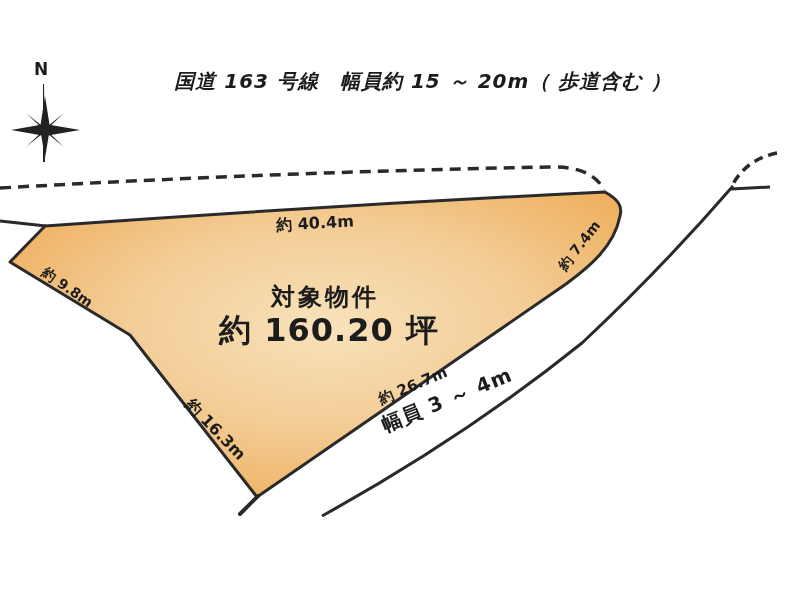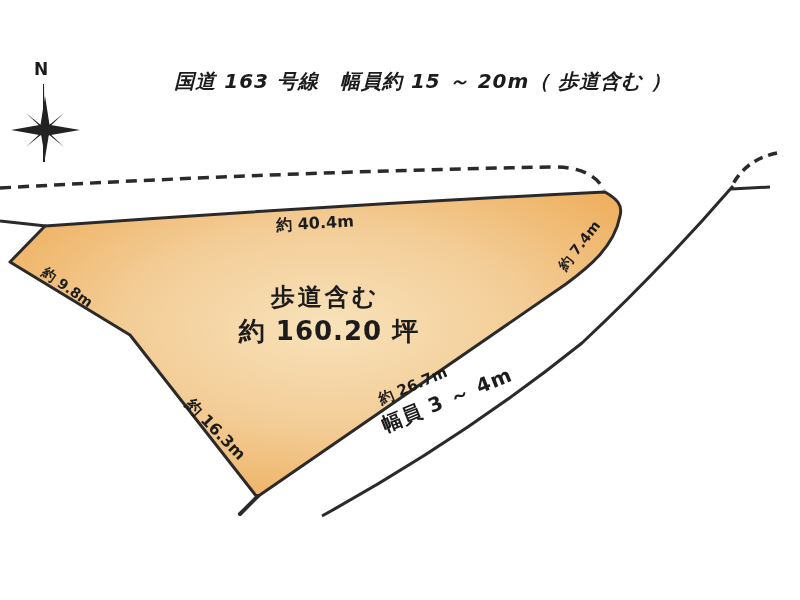--- a/index.html
+++ b/index.html
@@ -29,21 +29,21 @@
     left:41px;top:69px;
     font-size:17px;
   }
   .parcel-name{
     left:325px;top:297px;
     font-size:24px;
     letter-spacing:3px;
   }
   .parcel-area{
     left:329px;top:331px;
-    font-size:26px;
+    font-size:32px;
     letter-spacing:1px;
   }
   .dim{font-size:15px;}
   .dim-top{left:315px;top:224px;font-size:16px;transform:translate(-50%,-50%) rotate(-3deg);}
   .dim-right{left:580px;top:246px;font-size:14px;transform:translate(-50%,-50%) rotate(-52deg);}
   .dim-upper-left{left:67px;top:288px;font-size:14px;transform:translate(-50%,-50%) rotate(35deg);}
   .dim-lower-left{left:215px;top:430px;font-size:16px;transform:translate(-50%,-50%) rotate(46deg);}
   .dim-bottom{left:413px;top:386px;font-size:15px;transform:translate(-50%,-50%) rotate(-23deg);}
   .road-width-label{
     left:447px;top:400px;
@@ -93,21 +93,21 @@
       <path d="M 11,130 L 45,124 L 80,130 L 45,136 Z"></path>
       <path d="M 64,113 L 48,126 L 26,147 L 42,134 Z"></path>
       <path d="M 26,113 L 42,126 L 64,147 L 48,134 Z"></path>
     </g>
   </svg>
 
   <div class="label title-label">国道 163 号線　幅員約 15 ～ 20m（ 歩道含む ）</div>
 
   <div class="label north-label">N</div>
 
-  <div class="label parcel-name">歩道含む</div>
+  <div class="label parcel-name">対象物件</div>
 
   <div class="label parcel-area">約 160.20 坪</div>
 
   <div class="label dim dim-top">約 40.4m</div>
 
   <div class="label dim dim-right">約 7.4m</div>
 
   <div class="label dim dim-upper-left">約 9.8m</div>
 
   <div class="label dim dim-lower-left">約 16.3m</div>

